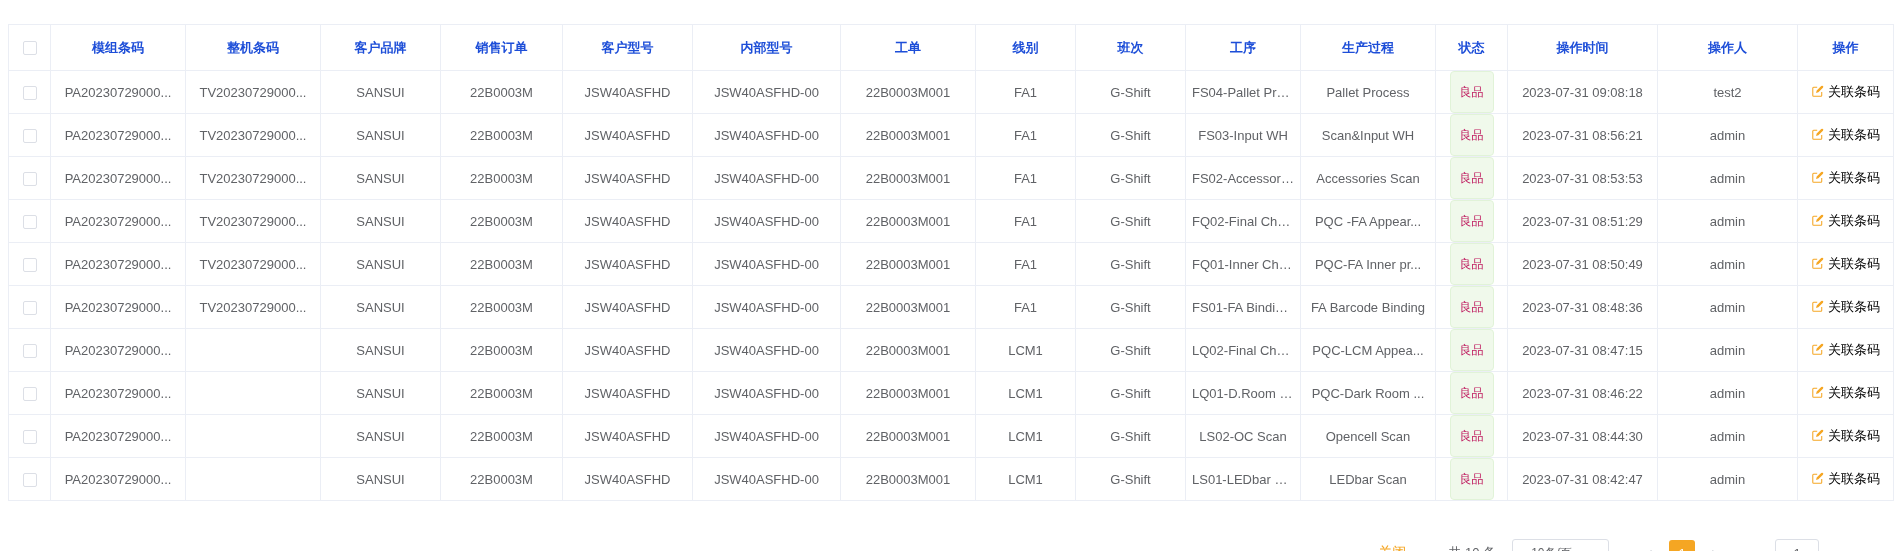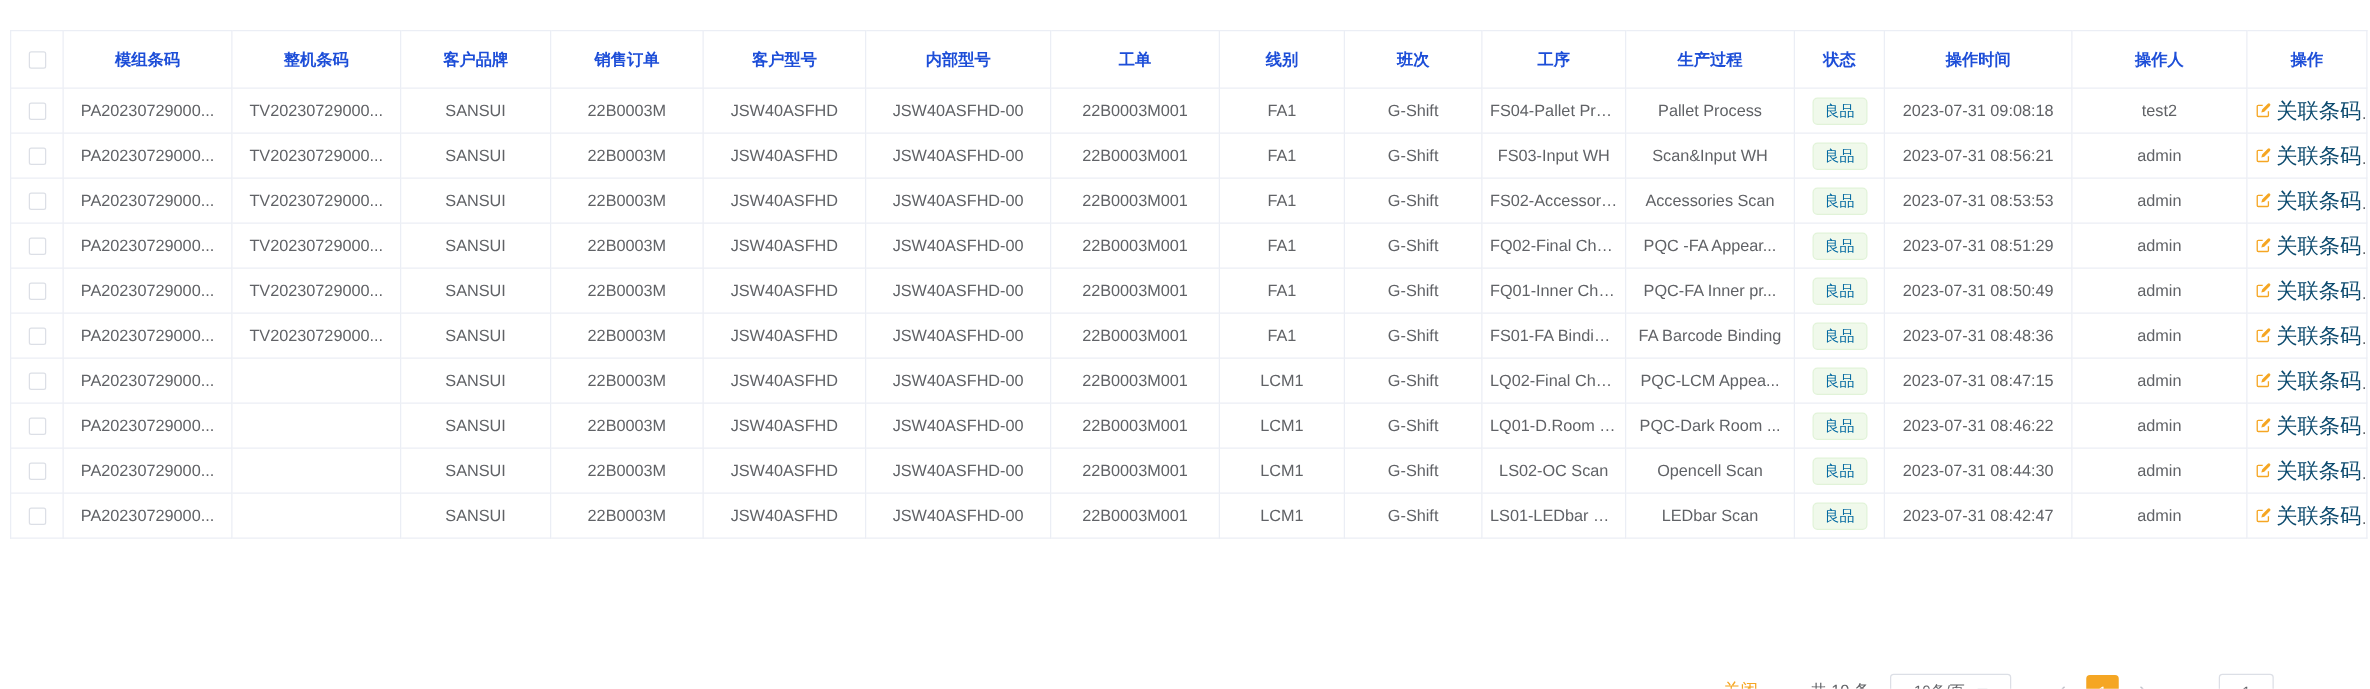--- a/index.html
+++ b/index.html
@@ -16,24 +16,24 @@
   .table-wrap { margin:24px 8px 0 8px; }
   table { border-collapse:collapse; table-layout:fixed; width:1880px; font-size:13px; color:#606266; }
   th, td { border:1px solid #ebeef5; text-align:center; padding:0 6px;
     overflow:hidden; white-space:nowrap; text-overflow:ellipsis; }
   th { height:46px; font-weight:700; color:#1d4ed8; font-size:13px; }
   td { height:36px; font-size:13px; }
 
   .checkbox { display:inline-block; width:14px; height:14px; border:1px solid #dcdfe6; border-radius:2px;
     background:#fff; vertical-align:middle; cursor:pointer; }
 
-  .tag-success { display:inline-block; padding:2px 9px; font-size:12px; line-height:16px; border-radius:4px;
-    color:#0369a1; background:#f0f9eb; border:1px solid #e1f3d8; }
-
-  .action-link { color:#0c4a6e; cursor:pointer; display:inline-flex; align-items:center; gap:4px; font-size:17px;justify-content:flex-end; }
+  .tag-success { display:inline-block; padding:12px 9px; font-size:12px; line-height:16px; border-radius:4px;
+    color:#be185d; background:#f0f9eb; border:1px solid #e1f3d8; }
+
+  .action-link { color:#000000; cursor:pointer; display:inline-flex; align-items:center; gap:4px; font-size:13px;justify-content:flex-end; }
   .action-link svg { flex:0 0 auto; }
 
   .footer { position:absolute; right:56px; top:515px; display:flex; align-items:center; font-size:13px; color:#606266; }
   .close-text-btn { color:#f5a623; font-size:14px; cursor:pointer; margin-right:42px; }
   .total-text { font-size:13px; color:#606266; margin-right:16px; }
   .page-size-select { width:97px; height:28px; border:1px solid #dcdfe6; border-radius:3px; display:inline-flex;
     align-items:center; justify-content:center; gap:10px; font-size:12px; color:#606266; cursor:pointer; margin-right:30px; background:#fff; }
   .chevron-down { width:0; height:0; border-left:4px solid transparent; border-right:4px solid transparent;
     border-top:5px solid #c0c4cc; display:inline-block; }
   .pager { display:flex; align-items:center; gap:8px; margin-right:16px; }

